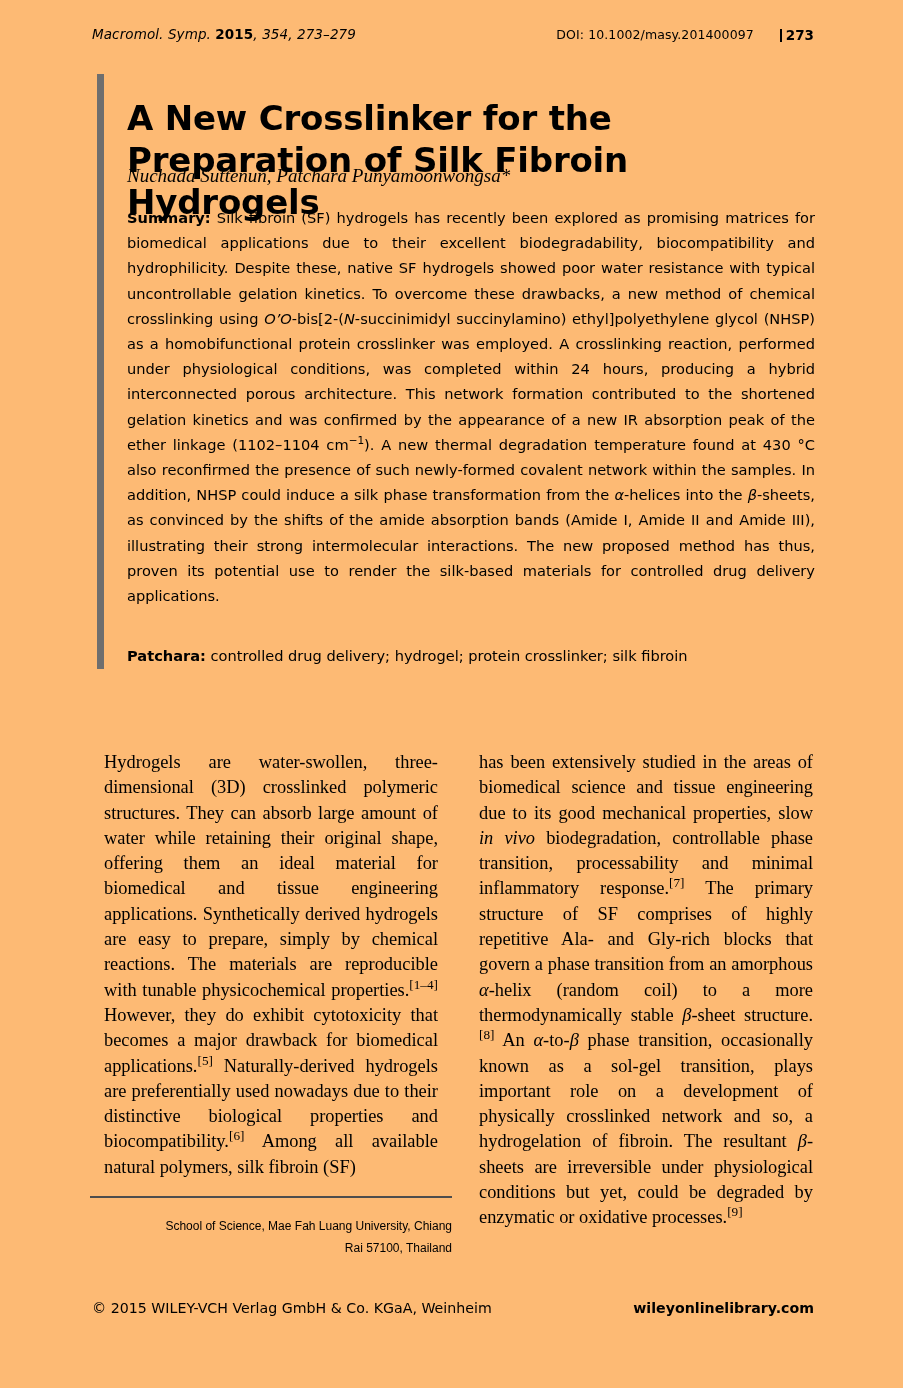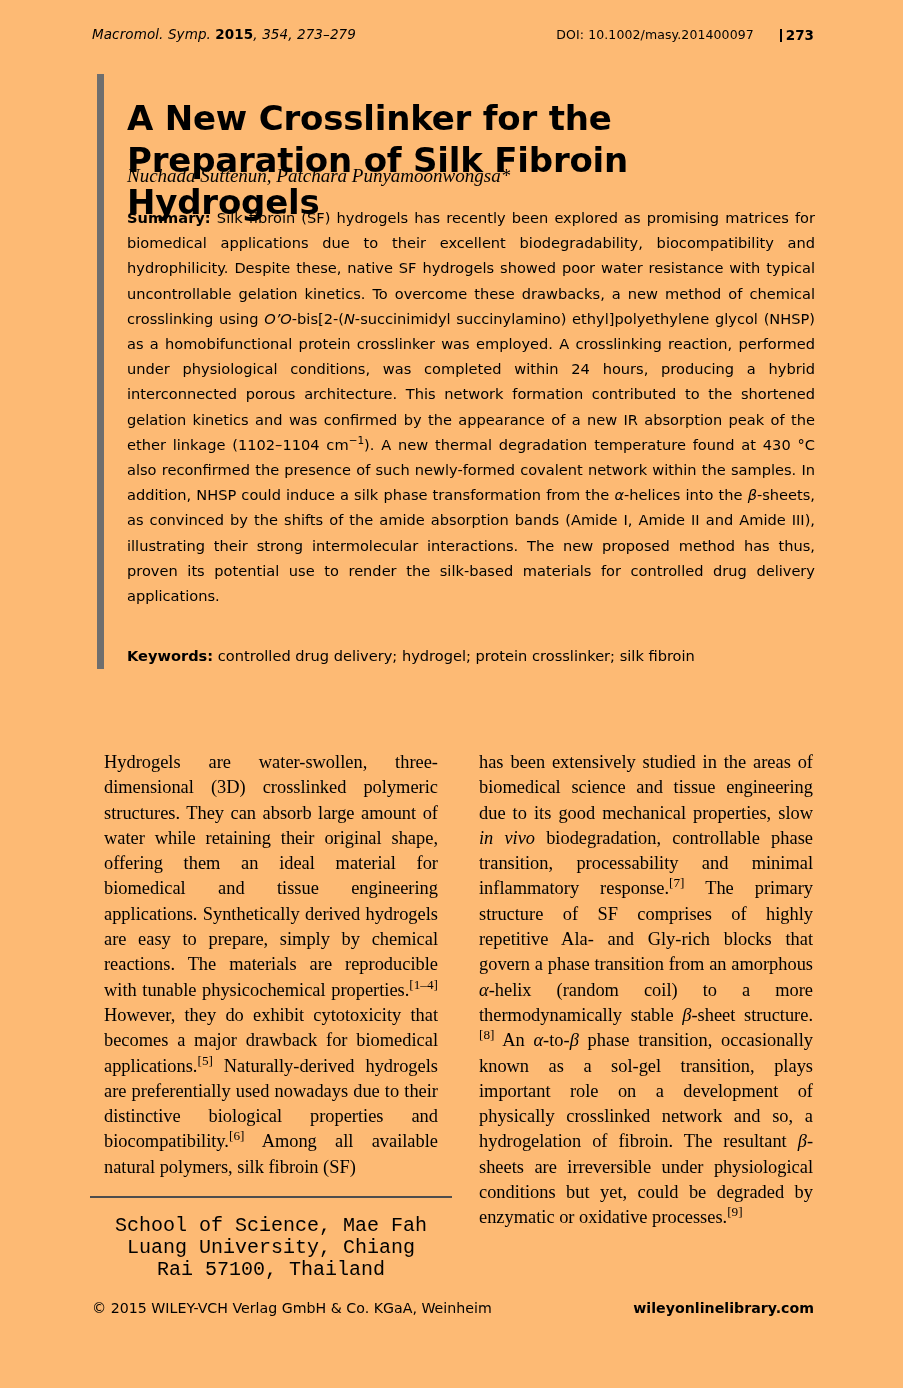--- a/index.html
+++ b/index.html
@@ -157,24 +157,24 @@
     top: 1196px;
     width: 362px;
   }
   .footnote-rule {
     width: 362px;
     height: 2px;
     background: #4d4d4d;
     margin: 0 0 17px 0;
   }
   .footnote-text {
-    font-family: Liberation Mono, monospace;
-    font-size: 20px;
+    font-family: Liberation Sans, sans-serif;
+    font-size: 12px;
     line-height: 22px;
-    text-align: center;
+    text-align: right;
   }
 
   
   .footer {
     position: absolute;
     left: 92px;
     top: 1300px;
     width: 722px;
     display: flex;
     align-items: flex-end;
@@ -201,21 +201,21 @@
   <div class="sidebar-rule"></div>
 
   <h1 class="title">A New Crosslinker for the Preparation of Silk Fibroin Hydrogels</h1>
   <div class="authors">Nuchada Suttenun, Patchara Punyamoonwongsa*</div>
 
   <div class="summary">
     <b>Summary:</b><span> Silk fibroin (SF) hydrogels has recently been explored as promising matrices for biomedical applications due to their excellent biodegradability, biocompatibility and hydrophilicity. Despite these, native SF hydrogels showed poor water resistance with typical uncontrollable gelation kinetics. To overcome these drawbacks, a new method of chemical crosslinking using </span><i>O’O</i><span>-bis[2-(</span><i>N</i><span>-succinimidyl succinylamino) ethyl]polyethylene glycol (NHSP) as a homobifunctional protein crosslinker was employed. A crosslinking reaction, performed under physiological conditions, was completed within 24 hours, producing a hybrid interconnected porous architecture. This network formation contributed to the shortened gelation kinetics and was confirmed by the appearance of a new IR absorption peak of the ether linkage (1102–1104 cm</span><sup>−1</sup><span>). A new thermal degradation temperature found at 430 °C also reconfirmed the presence of such newly-formed covalent network within the samples. In addition, NHSP could induce a silk phase transformation from the </span><i>α</i><span>-helices into the </span><i>β</i><span>-sheets, as convinced by the shifts of the amide absorption bands (Amide I, Amide II and Amide III), illustrating their strong intermolecular interactions. The new proposed method has thus, proven its potential use to render the silk-based materials for controlled drug delivery applications.</span>
   </div>
 
   <div class="keywords">
-    <b>Keywords:</b><span> controlled drug delivery; hydrogel; protein crosslinker; silk fibroin</span>
+    <b>Patchara:</b><span> controlled drug delivery; hydrogel; protein crosslinker; silk fibroin</span>
   </div>
 
   <div class="col col-left">
     <p class="body-p"><span>Hydrogels are water-swollen, three-dimensional (3D) crosslinked polymeric structures. They can absorb large amount of water while retaining their original shape, offering them an ideal material for biomedical and tissue engineering applications. Synthetically derived hydrogels are easy to prepare, simply by chemical reactions. The materials are reproducible with tunable physicochemical properties.</span><sup>[1–4]</sup><span> However, they do exhibit cytotoxicity that becomes a major drawback for biomedical applications.</span><sup>[5]</sup><span> Naturally-derived hydrogels are preferentially used nowadays due to their distinctive biological properties and biocompatibility.</span><sup>[6]</sup><span> Among all available natural polymers, silk fibroin (SF)</span></p>
   </div>
 
   <div class="col col-right">
     <p class="body-p"><span>has been extensively studied in the areas of biomedical science and tissue engineering due to its good mechanical properties, slow </span><i>in vivo</i><span> biodegradation, controllable phase transition, processability and minimal inflammatory response.</span><sup>[7]</sup><span> The primary structure of SF comprises of highly repetitive Ala- and Gly-rich blocks that govern a phase transition from an amorphous </span><i>α</i><span>-helix (random coil) to a more thermodynamically stable </span><i>β</i><span>-sheet structure.</span><sup>[8]</sup><span> An </span><i>α</i><span>-to-</span><i>β</i><span> phase transition, occasionally known as a sol-gel transition, plays important role on a development of physically crosslinked network and so, a hydrogelation of fibroin. The resultant </span><i>β</i><span>-sheets are irreversible under physiological conditions but yet, could be degraded by enzymatic or oxidative processes.</span><sup>[9]</sup></p>
   </div>
 

